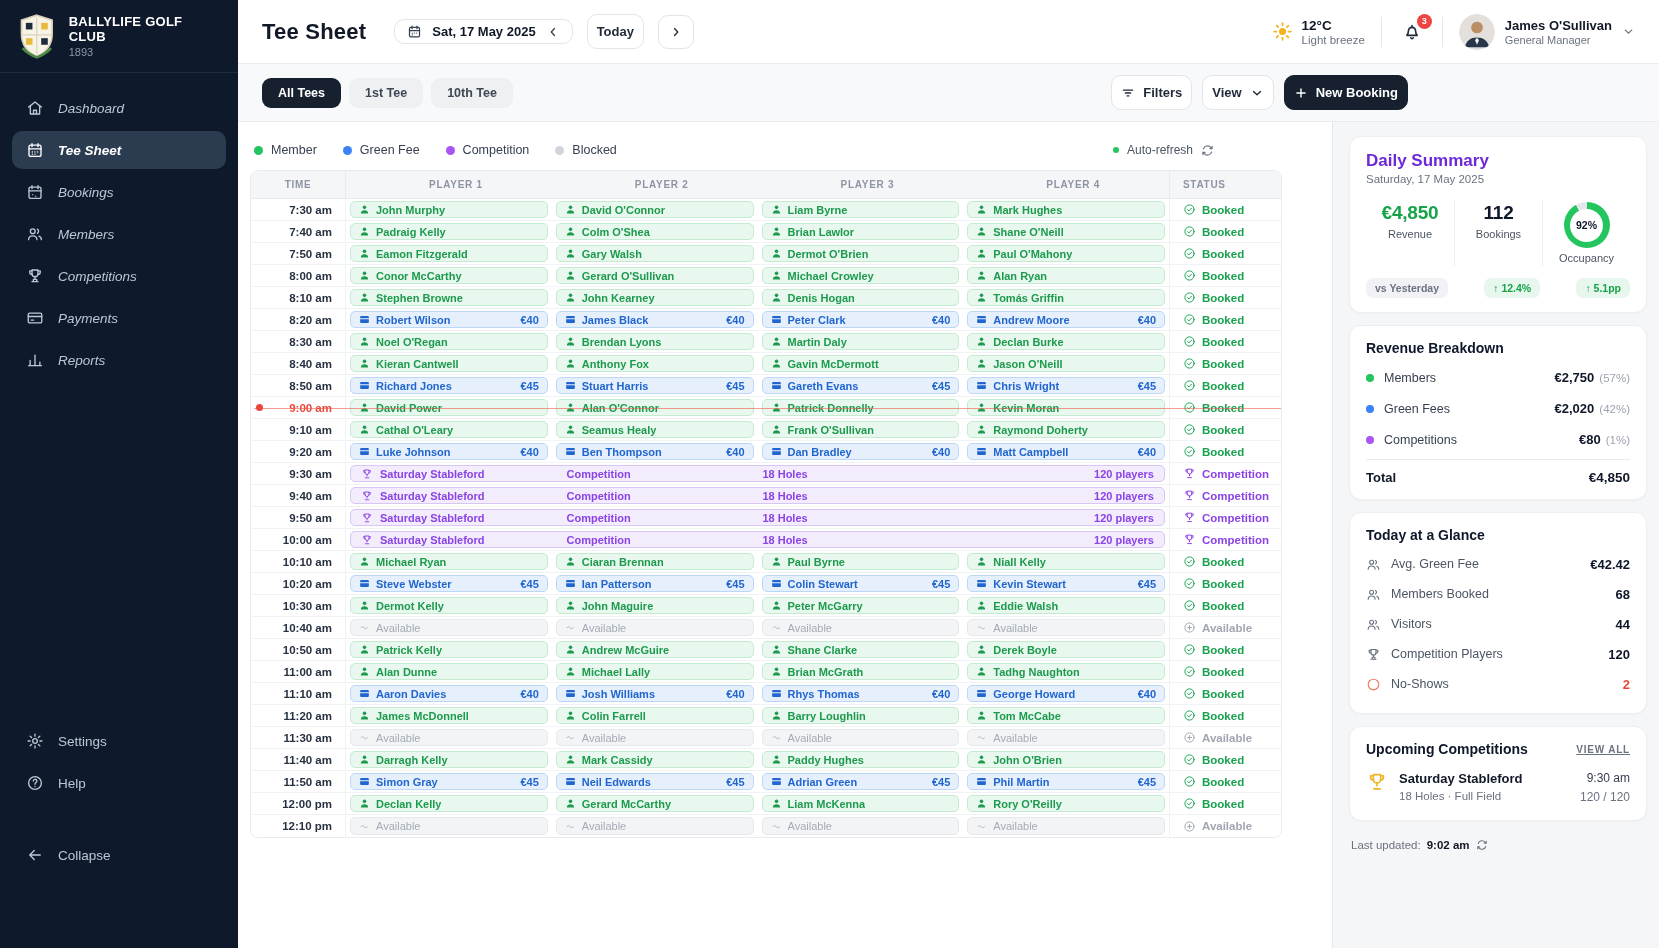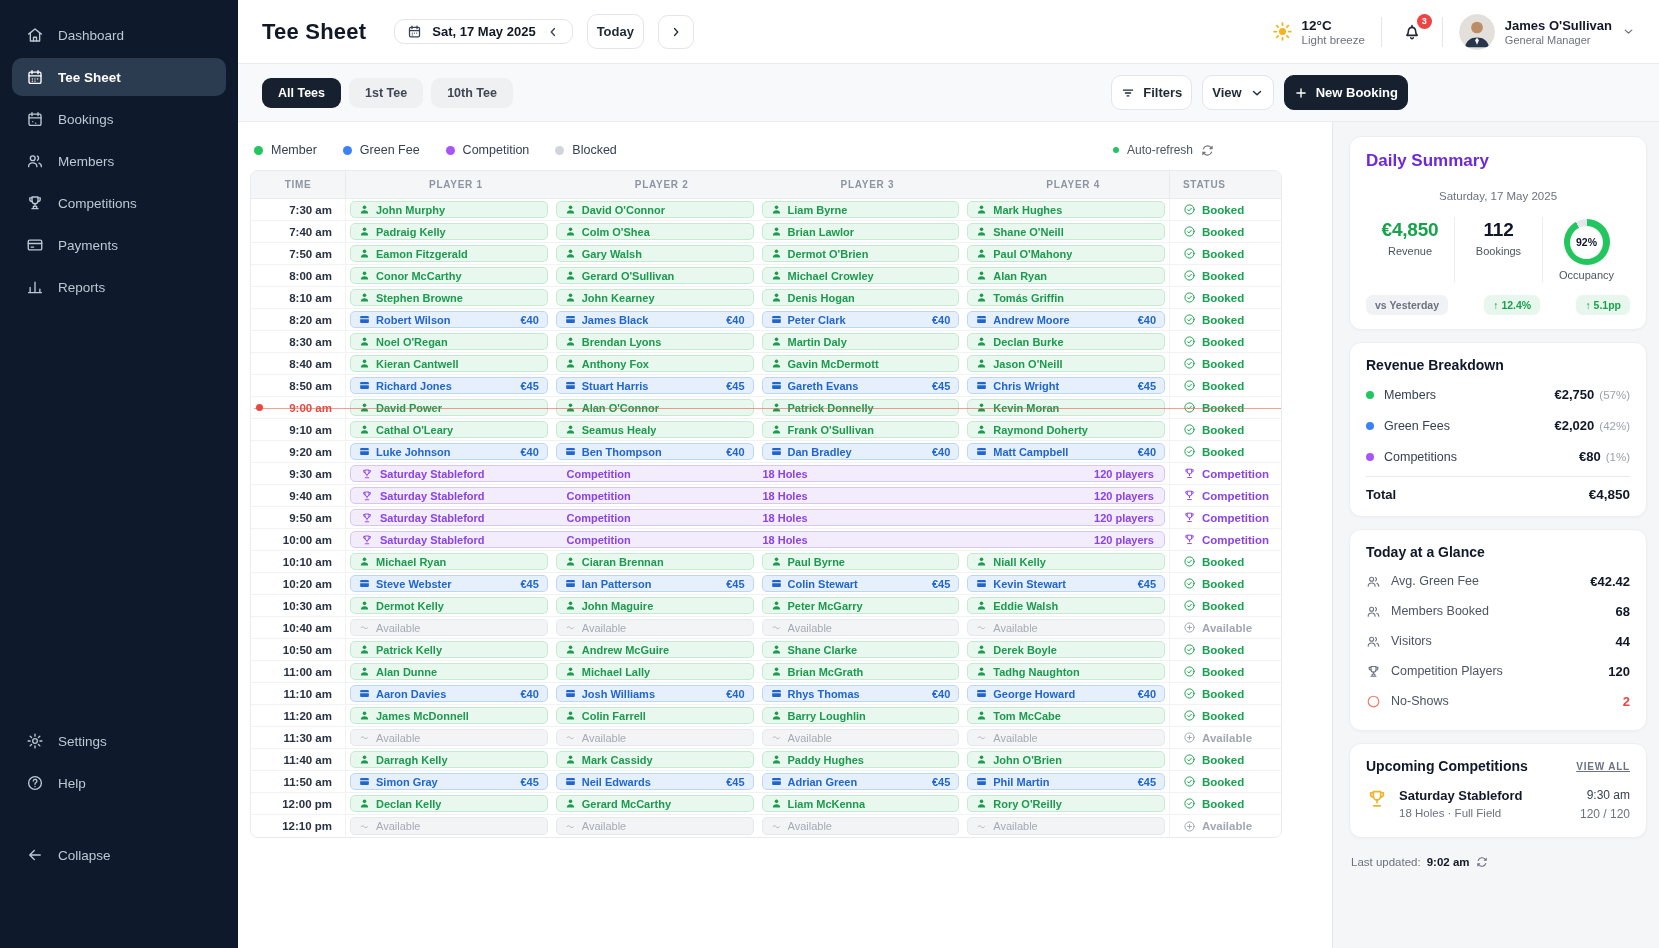--- a/index.html
+++ b/index.html
@@ -7,21 +7,21 @@
   body { display:flex; font-family:"Liberation Sans", sans-serif; background:#fff; color:#111827; }
   svg { display:block; }
   .ic { flex:0 0 auto; }
 
   
   .sidebar { width:238px; background:#0e1a2b; display:flex; flex-direction:column; color:#c2cbd7; }
   .logo-row { display:flex; align-items:center; gap:11px; padding:13px 16px; border-bottom:1px solid rgba(255,255,255,.08); }
   .logo-badge { width:42px; height:46px; }
   .club-name { font-size:13px; font-weight:700; color:#fff; letter-spacing:.02em; }
   .club-year { font-size:11px; color:#8b97a8; margin-top:2px; }
-  .nav { padding:16px 12px 0; display:flex; flex-direction:column; gap:4px; }
+  .nav { padding:16px 12px 0; display:flex; flex-direction:column; gap:4px;font-style:italic; }
   .nav-item { display:flex; align-items:center; gap:14px; padding:10px 14px; border-radius:10px; font-size:13.5px; cursor:pointer; color:#bcc7d4; }
   .nav-item svg { width:18px; height:18px; }
   .nav-item.active { background:#2b3b50; color:#fff; font-weight:700; }
   .side-footer { margin-top:auto; padding:0 12px 74px; display:flex; flex-direction:column; gap:4px; }
   .collapse-item { margin-top:30px; }
 
   
   .main-col { flex:1; display:flex; flex-direction:column; min-width:0; }
 
   .topbar { height:64px; background:#fff; border-bottom:1px solid #e9ebee; display:flex; align-items:center; padding:0 24px; gap:14px; }
@@ -93,21 +93,21 @@
   .st-competition { color:#8b43e6; }
   .st-available { color:#a0a7b1; }
   .trow.current .cell-time { color:#e8473b; }
   .now-line { position:absolute; left:3px; right:0; top:50%; height:1px; background:rgba(239,90,75,.6); z-index:2; pointer-events:none; }
   .now-dot { position:absolute; left:5px; top:50%; width:7px; height:7px; margin-top:-3.5px; border-radius:50%; background:#e8473b; z-index:3; }
 
   
   .rpanel { width:327px; background:#f5f6f8; border-left:1px solid #e5e7ea; padding:14px 12px 0 16px; overflow:hidden; }
   .card { background:#fff; border:1px solid #eceef0; border-radius:12px; padding:14px 16px; margin-bottom:12px; box-shadow:0 1px 2px rgba(16,24,40,.03); }
   .card-h1 { font-size:17px; font-weight:700; color:#6d28d9; }
-  .card-sub { font-size:11.5px; color:#6b7280; margin-top:19px;text-align:center; }
+  .card-sub { font-size:11.5px; color:#6b7280; margin-top:2px; }
   .stats { display:grid; grid-template-columns:1fr 1fr 1fr; margin:15px 0 12px; }
   .stat { display:flex; flex-direction:column; align-items:center; gap:4px; padding:2px 0; }
   .stat + .stat { border-left:1px solid #edeff2; }
   .stat-val { font-size:19px; font-weight:700; color:#0f172a; letter-spacing:-.01em; }
   .stat-val.green { color:#16a34a; }
   .stat-label { font-size:11px; color:#4b5563; }
   .donut { width:46px; height:46px; border-radius:50%; background:conic-gradient(#22c55e 331deg, #e3e6ea 0); display:grid; place-items:center; }
   .donut-inner { width:33px; height:33px; border-radius:50%; background:#fff; display:grid; place-items:center; font-size:10.5px; font-weight:700; color:#0f172a; }
   .delta-row { display:flex; align-items:center; justify-content:space-between; margin-top:4px; }
   .pill { font-size:10.5px; font-weight:700; padding:4px 9px; border-radius:7px; }
@@ -142,20 +142,36 @@
   .uc-cap { font-size:12px; color:#6b7280; margin-top:5px; }
 
   .last-updated { display:flex; align-items:center; gap:6px; font-size:11.5px; color:#6b7280; padding:6px 2px; }
   .last-updated b { color:#111827; }
   .last-updated svg { width:12px; height:12px; }
 </style>
 </head>
 <body>
 
 <aside class="sidebar">
+  <div class="logo-row">
+    <svg class="logo-badge" viewBox="0 0 36 42">
+      <path d="M18 2l14 4.5v13c0 10-6 16.5-14 20.5-8-4-14-10.5-14-20.5v-13z" fill="#f7f3e6" stroke="#d8d0b8" stroke-width="1.5"></path>
+      <path d="M18 4v34" stroke="#d8d0b8" stroke-width="1"></path>
+      <path d="M5 20h26" stroke="#d8d0b8" stroke-width="1"></path>
+      <rect x="8" y="9" width="6" height="6" fill="#1d2b3a"></rect>
+      <rect x="22" y="9" width="6" height="6" fill="#e8b93c"></rect>
+      <rect x="8" y="23" width="6" height="6" fill="#e8b93c"></rect>
+      <rect x="22" y="23" width="6" height="6" fill="#1d2b3a"></rect>
+      <path d="M5 32c4 4.5 8 6.5 13 8.5 5-2 9-4 13-8.5" fill="none" stroke="#4c8a46" stroke-width="2.4"></path>
+    </svg>
+    <div>
+      <div class="club-name">BALLYLIFE GOLF CLUB</div>
+      <div class="club-year">1893</div>
+    </div>
+  </div>
   <nav class="nav">
       <div class="nav-item">
         <span class="ic">
           <svg viewBox="0 0 24 24" fill="none" stroke="currentColor" stroke-width="1.8" stroke-linecap="round" stroke-linejoin="round">
             <path d="M3.5 10.8 12 4l8.5 6.8"></path>
             <path d="M5.8 9.5V20h12.4V9.5"></path>
             <path d="M10 20v-5h4v5"></path>
           </svg>
         </span>
         <span>Dashboard</span>

